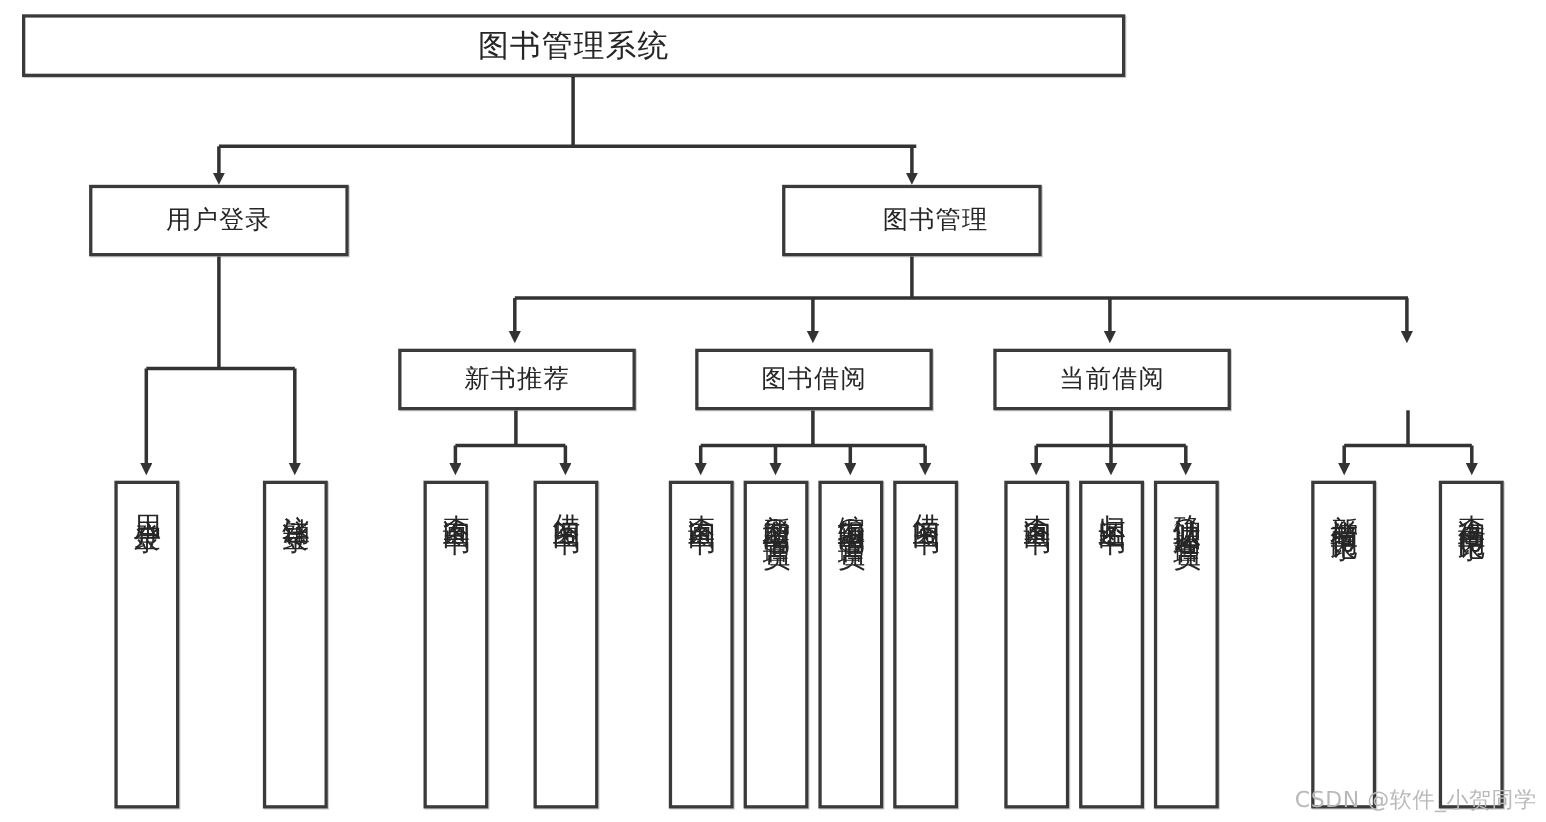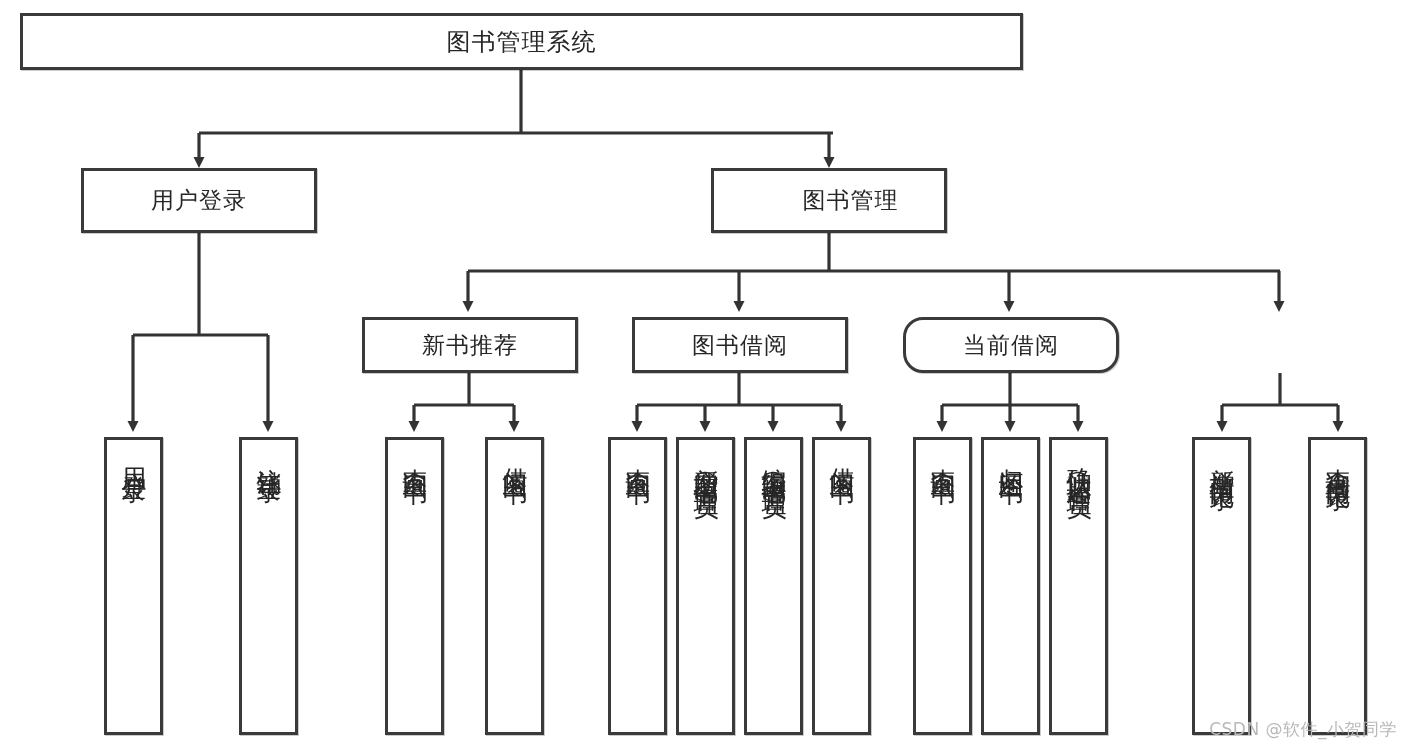--- a/index.html
+++ b/index.html
@@ -21,39 +21,39 @@
     justify-content:center;
     box-shadow:1px 1px 0 rgba(0,0,0,0.20);
   }
   .node .lbl{
     font-size:23px;
     line-height:1.25;
     letter-spacing:1px;
     white-space:nowrap;
     color:#262626;
   }
-  .node.root .lbl{font-size:24px;}
+  .node.root .lbl{font-size:28px;}
   .node.leaf{
     align-items:flex-start;
     padding-top:8px;
   }
   .node.leaf .lbl{
     writing-mode:vertical-rl;
     text-orientation:upright;
     font-size:25px;
     line-height:1.12;
     letter-spacing:4px;
     white-space:normal;
     max-height:282px;
   }
   .watermark{
     position:absolute;
     right:8px;
     bottom:6px;
-    font-size:17px;
+    font-size:20px;
     color:#b9b9b9;
     letter-spacing:0.5px;
     white-space:nowrap;
     user-select:none;
     text-align:center;
   }
 </style>
 </head>
 <body>
 
@@ -119,21 +119,21 @@
   <div class="node" style="left:711px;top:168px;width:236px;height:65px;padding-left:43px;">
     <span class="lbl">图书管理</span>
   </div>
 
   <div class="node" style="left:362px;top:317px;width:216px;height:56px;">
     <span class="lbl">新书推荐</span>
   </div>
   <div class="node" style="left:632px;top:317px;width:216px;height:56px;">
     <span class="lbl">图书借阅</span>
   </div>
-  <div class="node" style="left:903px;top:317px;width:216px;height:56px;border-radius:20px;">
+  <div class="node" style="left:903px;top:317px;width:216px;height:56px;">
     <span class="lbl">当前借阅</span>
   </div>
 
   <div class="node leaf" style="left:104px;top:437px;width:59px;height:298px;">
     <span class="lbl">用户登录</span>
   </div>
   <div class="node leaf" style="left:239px;top:437px;width:59px;height:298px;">
     <span class="lbl">注销登录</span>
   </div>
 

